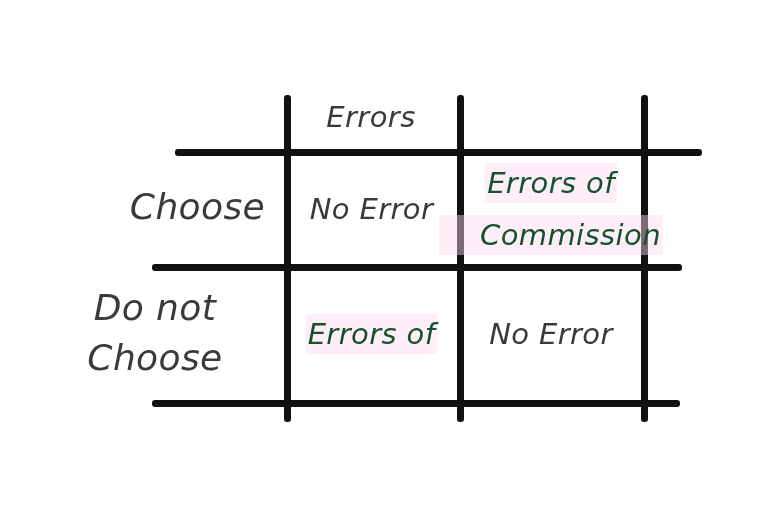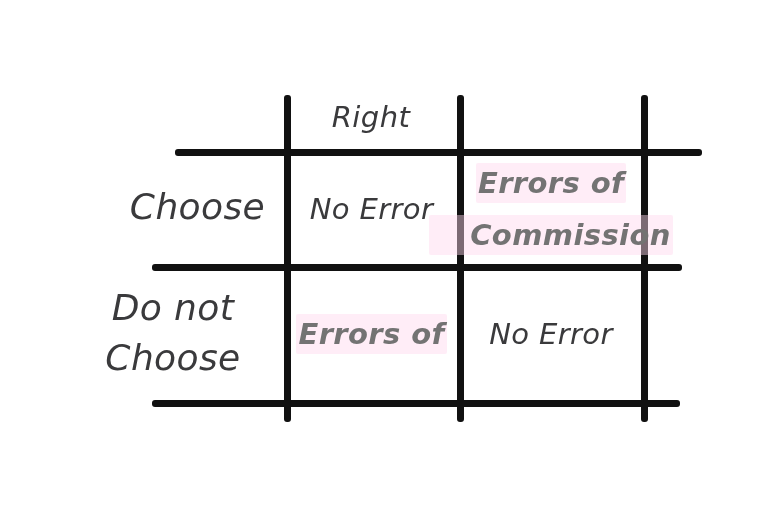--- a/index.html
+++ b/index.html
@@ -34,21 +34,21 @@
     justify-content: center;
     text-align: center;
     line-height: 1.38;
     letter-spacing: 0.4px;
     font-style: italic;
     font-weight: 400;
     font-family: "DejaVu Sans", sans-serif;
     -webkit-font-smoothing: antialiased;
   }
   .ink-dark { color: #3a3a3c; }
-  .ink-red  { color: #737373; font-weight: bold; }
+  .ink-red  { color: #14532d; }
 
   .t-head   { font-size: 29px; }
   .t-rowlab { font-size: 36px; }
   .t-body   { font-size: 29px; }
 
   .hl {
     display: inline-block;
     background: rgba(255, 214, 238, 0.45);
     padding: 0 2px;
     border-radius: 2px;
@@ -62,29 +62,29 @@
 
   <div class="gline vline" style="left:284px; top:95px; height:327px;"></div>
   <div class="gline vline" style="left:457px; top:95px; height:327px;"></div>
   <div class="gline vline" style="left:641px; top:95px; height:327px;"></div>
 
   <div class="gline hline" style="left:175px; top:149px; width:527px;"></div>
   <div class="gline hline" style="left:152px; top:264px; width:530px;"></div>
   <div class="gline hline" style="left:152px; top:400px; width:528px;"></div>
 
   <div class="cell t-head ink-dark" style="left:284px; top:88px; width:174px; height:58px;">
-    <span>Right</span>
+    <span>Errors</span>
   </div>
 
 
   <div class="cell t-rowlab ink-dark" style="left:110px; top:177px; width:175px; height:60px;">
     <span>Choose</span>
   </div>
 
-  <div class="cell t-rowlab ink-dark" style="left:58px; top:303px; width:230px; height:60px;">
+  <div class="cell t-rowlab ink-dark" style="left:40px; top:303px; width:230px; height:60px;">
     <span>Do not Choose</span>
   </div>
 
   <div class="cell t-body ink-dark" style="left:286px; top:155px; width:171px; height:108px;">
     <span>No Error</span>
   </div>
 
   <div class="cell t-body ink-red" style="left:460px; top:155px; width:182px; height:108px;">
     <span class="hl">Errors of</span>
     <span class="hl line2">Commission</span>

